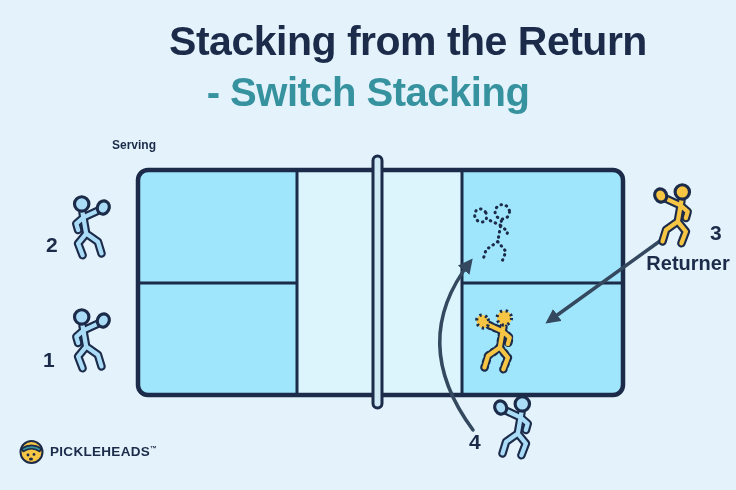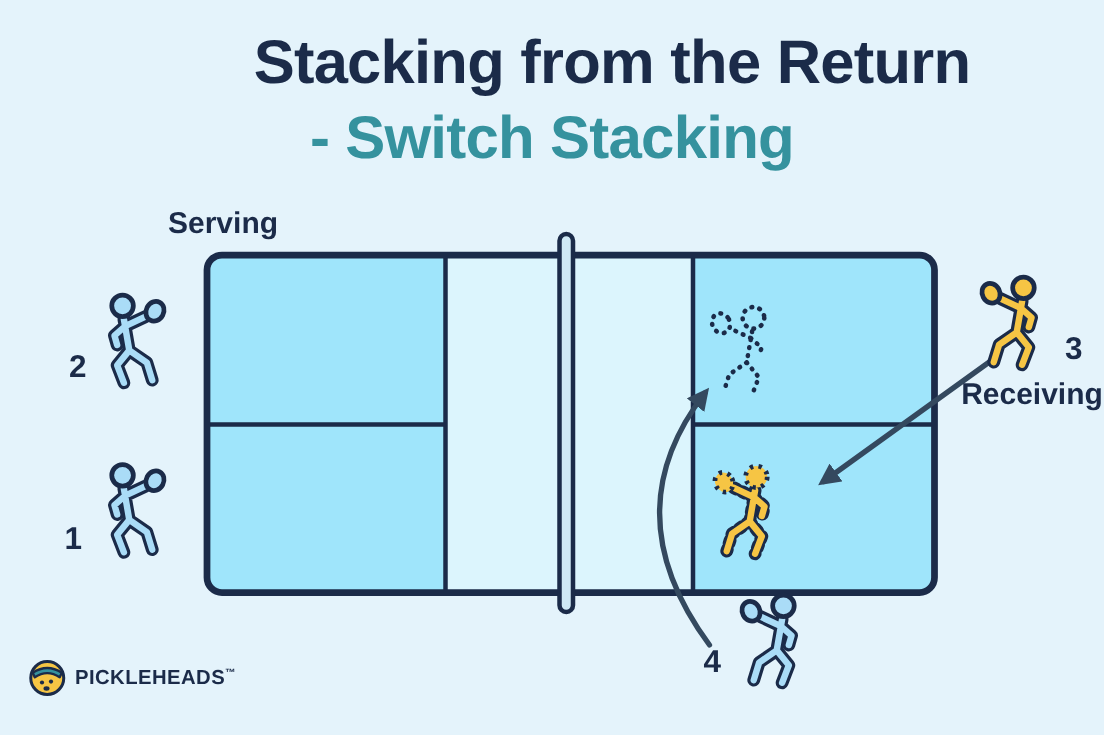--- a/index.html
+++ b/index.html
@@ -6,21 +6,21 @@
   .stage{
     position:relative;width:736px;height:490px;overflow:hidden;
     background:var(--background,#e4f3fb);
     font-family:"Liberation Sans",sans-serif;
   }
   .abs{position:absolute;}
   .title1{top:18px;left:0;width:100%;text-align:center;
     font-size:41px;font-weight:800;letter-spacing:-0.5px;color:var(--navy,#1b2b49);margin-left:40px;}
   .title2{top:70px;left:0;width:100%;text-align:center;
     font-size:40px;font-weight:800;letter-spacing:-0.5px;color:var(--teal,#35929e);}
-  .side-label{font-size:20px;font-weight:800;color:var(--navy,#1b2b49);}
+  .side-label{font-size:12px;font-weight:800;color:var(--navy,#1b2b49);}
   .num{font-size:21px;font-weight:800;color:var(--navy,#1b2b49);}
   .returner{left:640px;top:252px;width:96px;text-align:center;
     font-size:20px;font-weight:800;color:var(--navy,#1b2b49);}
   .diagram-svg{left:0;top:0;}
   
   .court-base{fill:var(--court-blue,#9fe5fb);}
   .kitchen{fill:var(--kitchen-blue,#dcf5fd);}
   .court-line{stroke:var(--navy,#1b2b49);stroke-width:3;fill:none;}
   .court-border{stroke:var(--navy,#1b2b49);stroke-width:4.5;fill:none;}
   .net{fill:var(--net-fill,#cfe9f5);stroke:var(--navy,#1b2b49);stroke-width:3;}
@@ -113,21 +113,21 @@
       <ellipse class="paddle-ydash" cx="16" cy="15" rx="6.5" ry="7.5" transform="rotate(-28 16 15)"></ellipse>
       <circle class="head-ydash" cx="40" cy="11" r="8"></circle>
     </g>
   </svg>
 
   <div class="abs num" style="left:46px;top:233px;">2</div>
   <div class="abs num" style="left:43px;top:348px;">1</div>
   <div class="abs num" style="left:710px;top:221px;">3</div>
   <div class="abs num" style="left:469px;top:430px;">4</div>
 
-  <div class="abs returner">Receiving</div>
+  <div class="abs returner">Returner</div>
 
   <div class="abs logo">
     <svg width="27" height="27" viewBox="0 0 27 27">
       <circle cx="13.5" cy="14" r="11" fill="#f6c544" stroke="#1b2b49" stroke-width="2"></circle>
       <path d="M3.8 10.5 Q13.5 4.2 23.2 10.5 L21.8 13.5 Q13.5 8 5.2 13.5 Z" fill="#35929e" stroke="#1b2b49" stroke-width="1.6" stroke-linejoin="round"></path>
       <circle cx="10" cy="17" r="1.4" fill="#1b2b49"></circle>
       <circle cx="16" cy="16.4" r="1.4" fill="#1b2b49"></circle>
       <ellipse cx="13" cy="21" rx="2" ry="1.5" fill="#1b2b49"></ellipse>
     </svg>
     <span class="logo-text"><span>PICKLEHEADS</span><span class="logo-tm">™</span></span>

